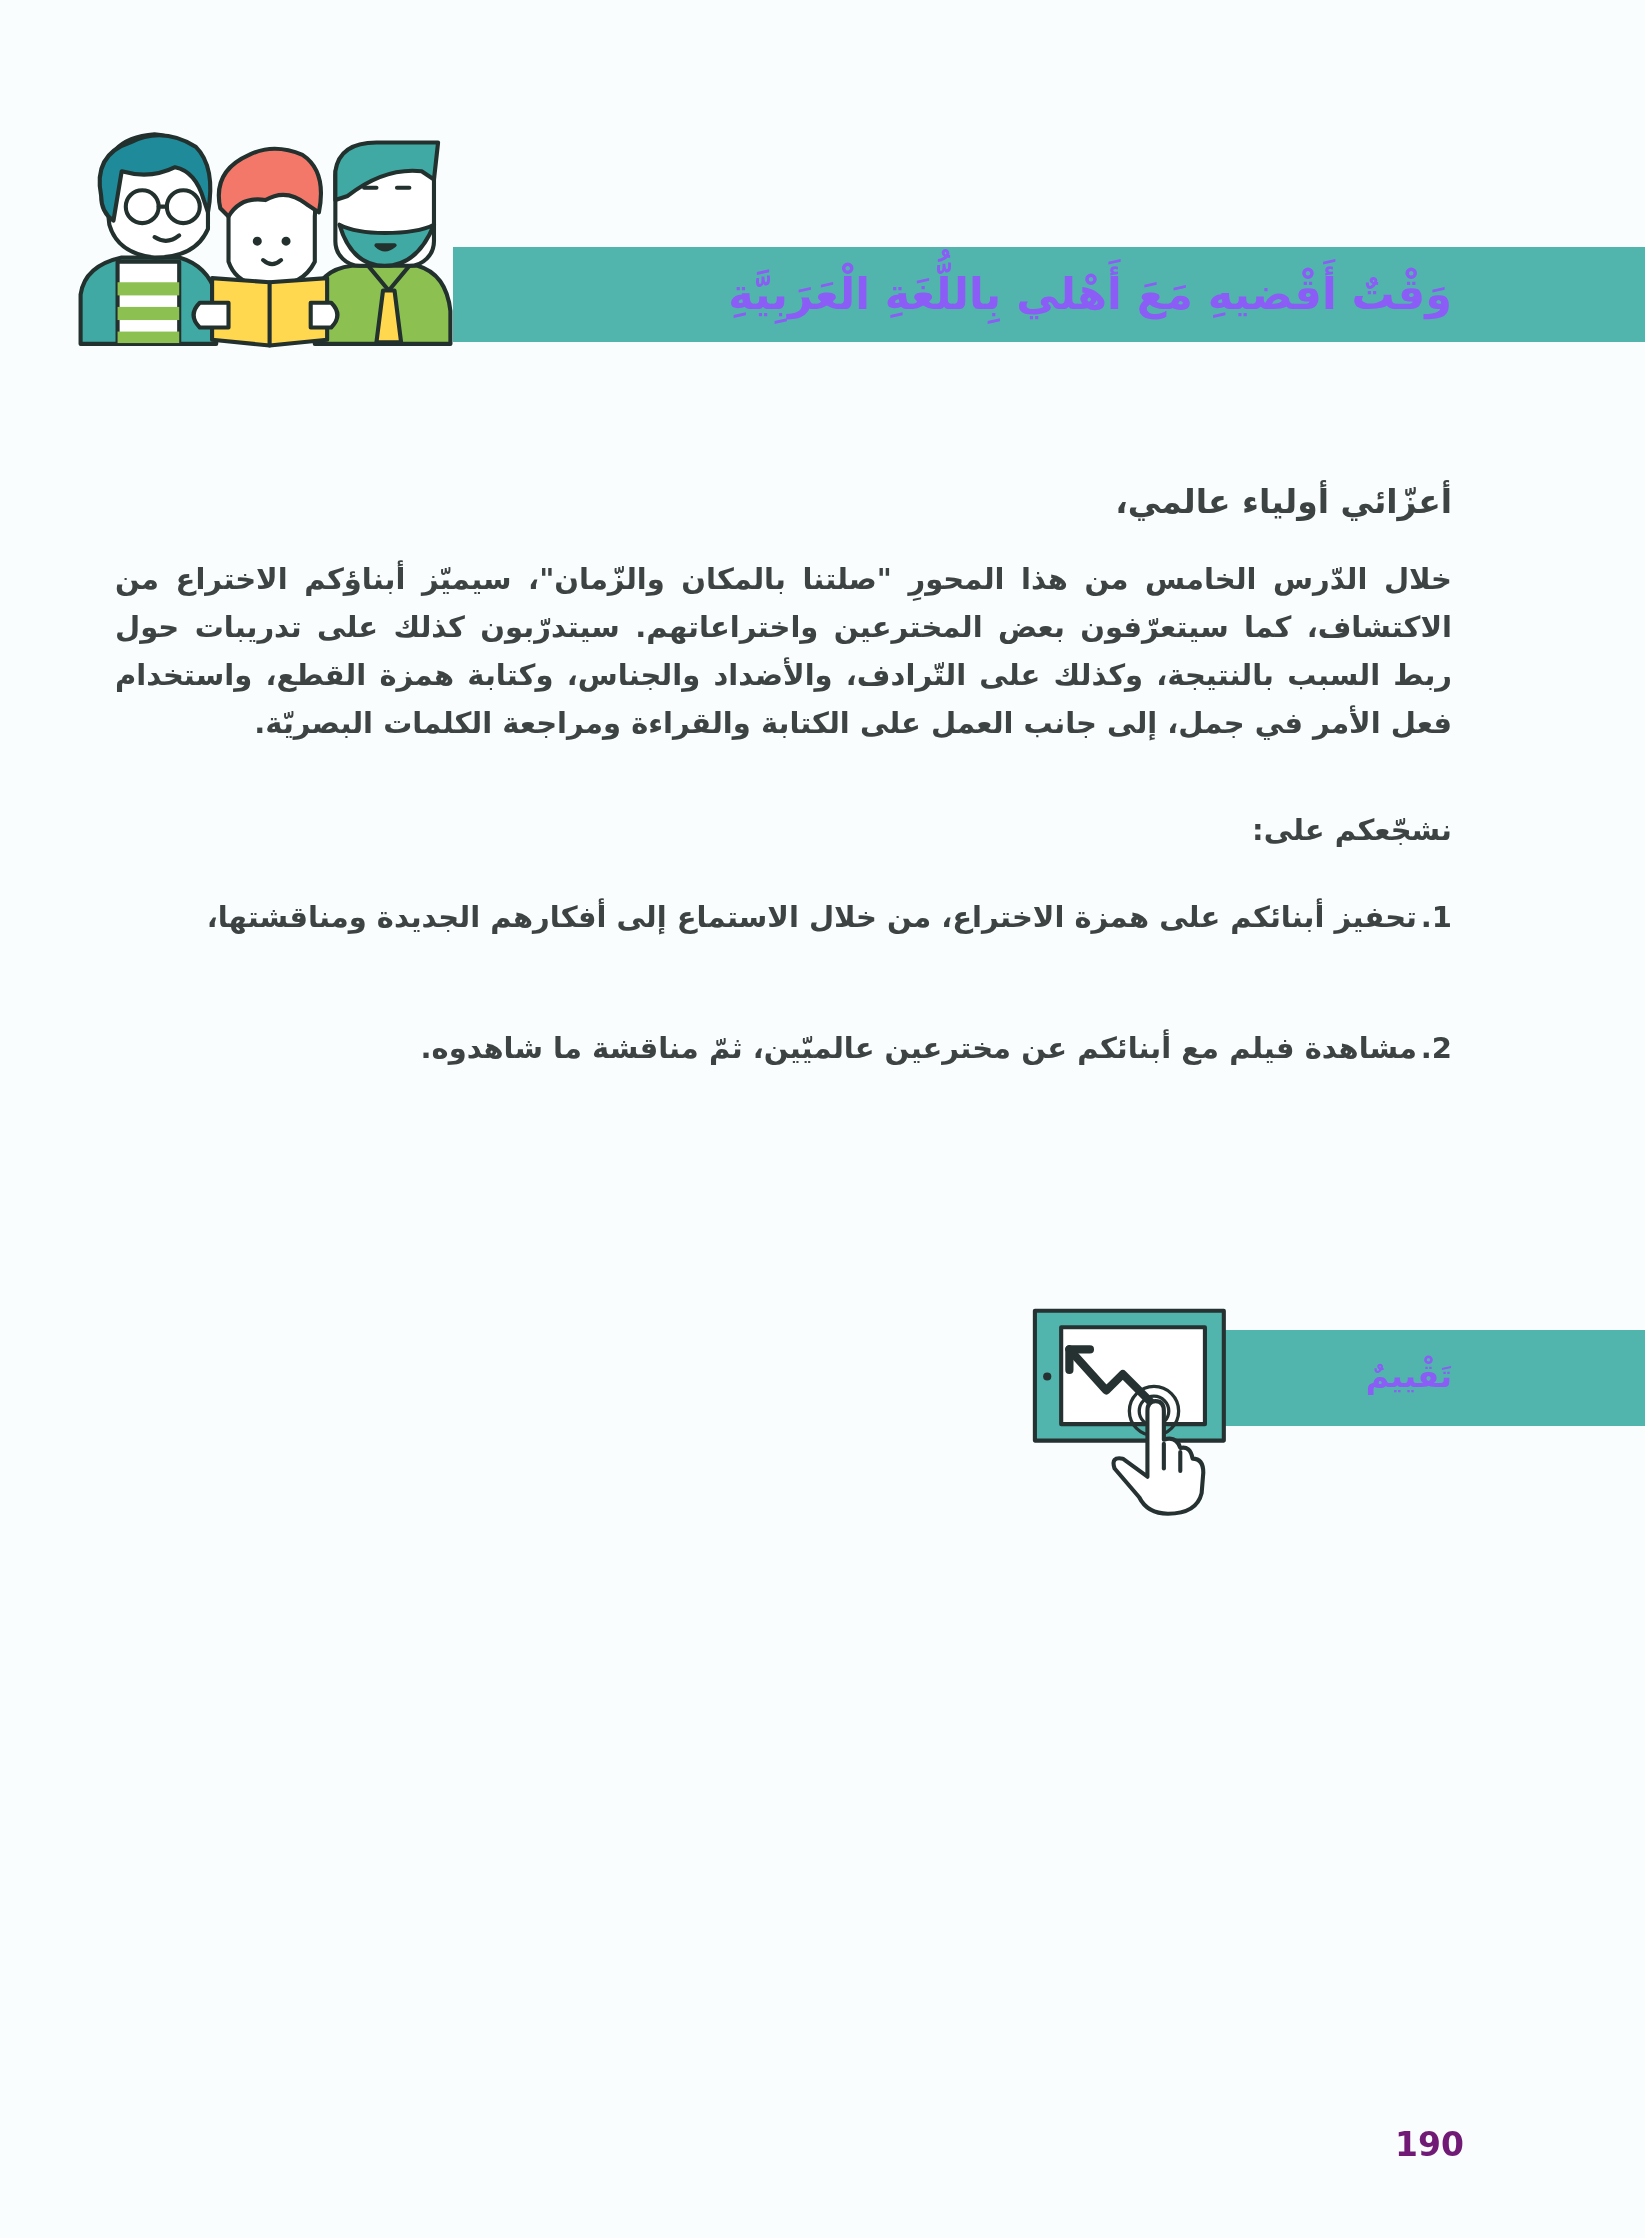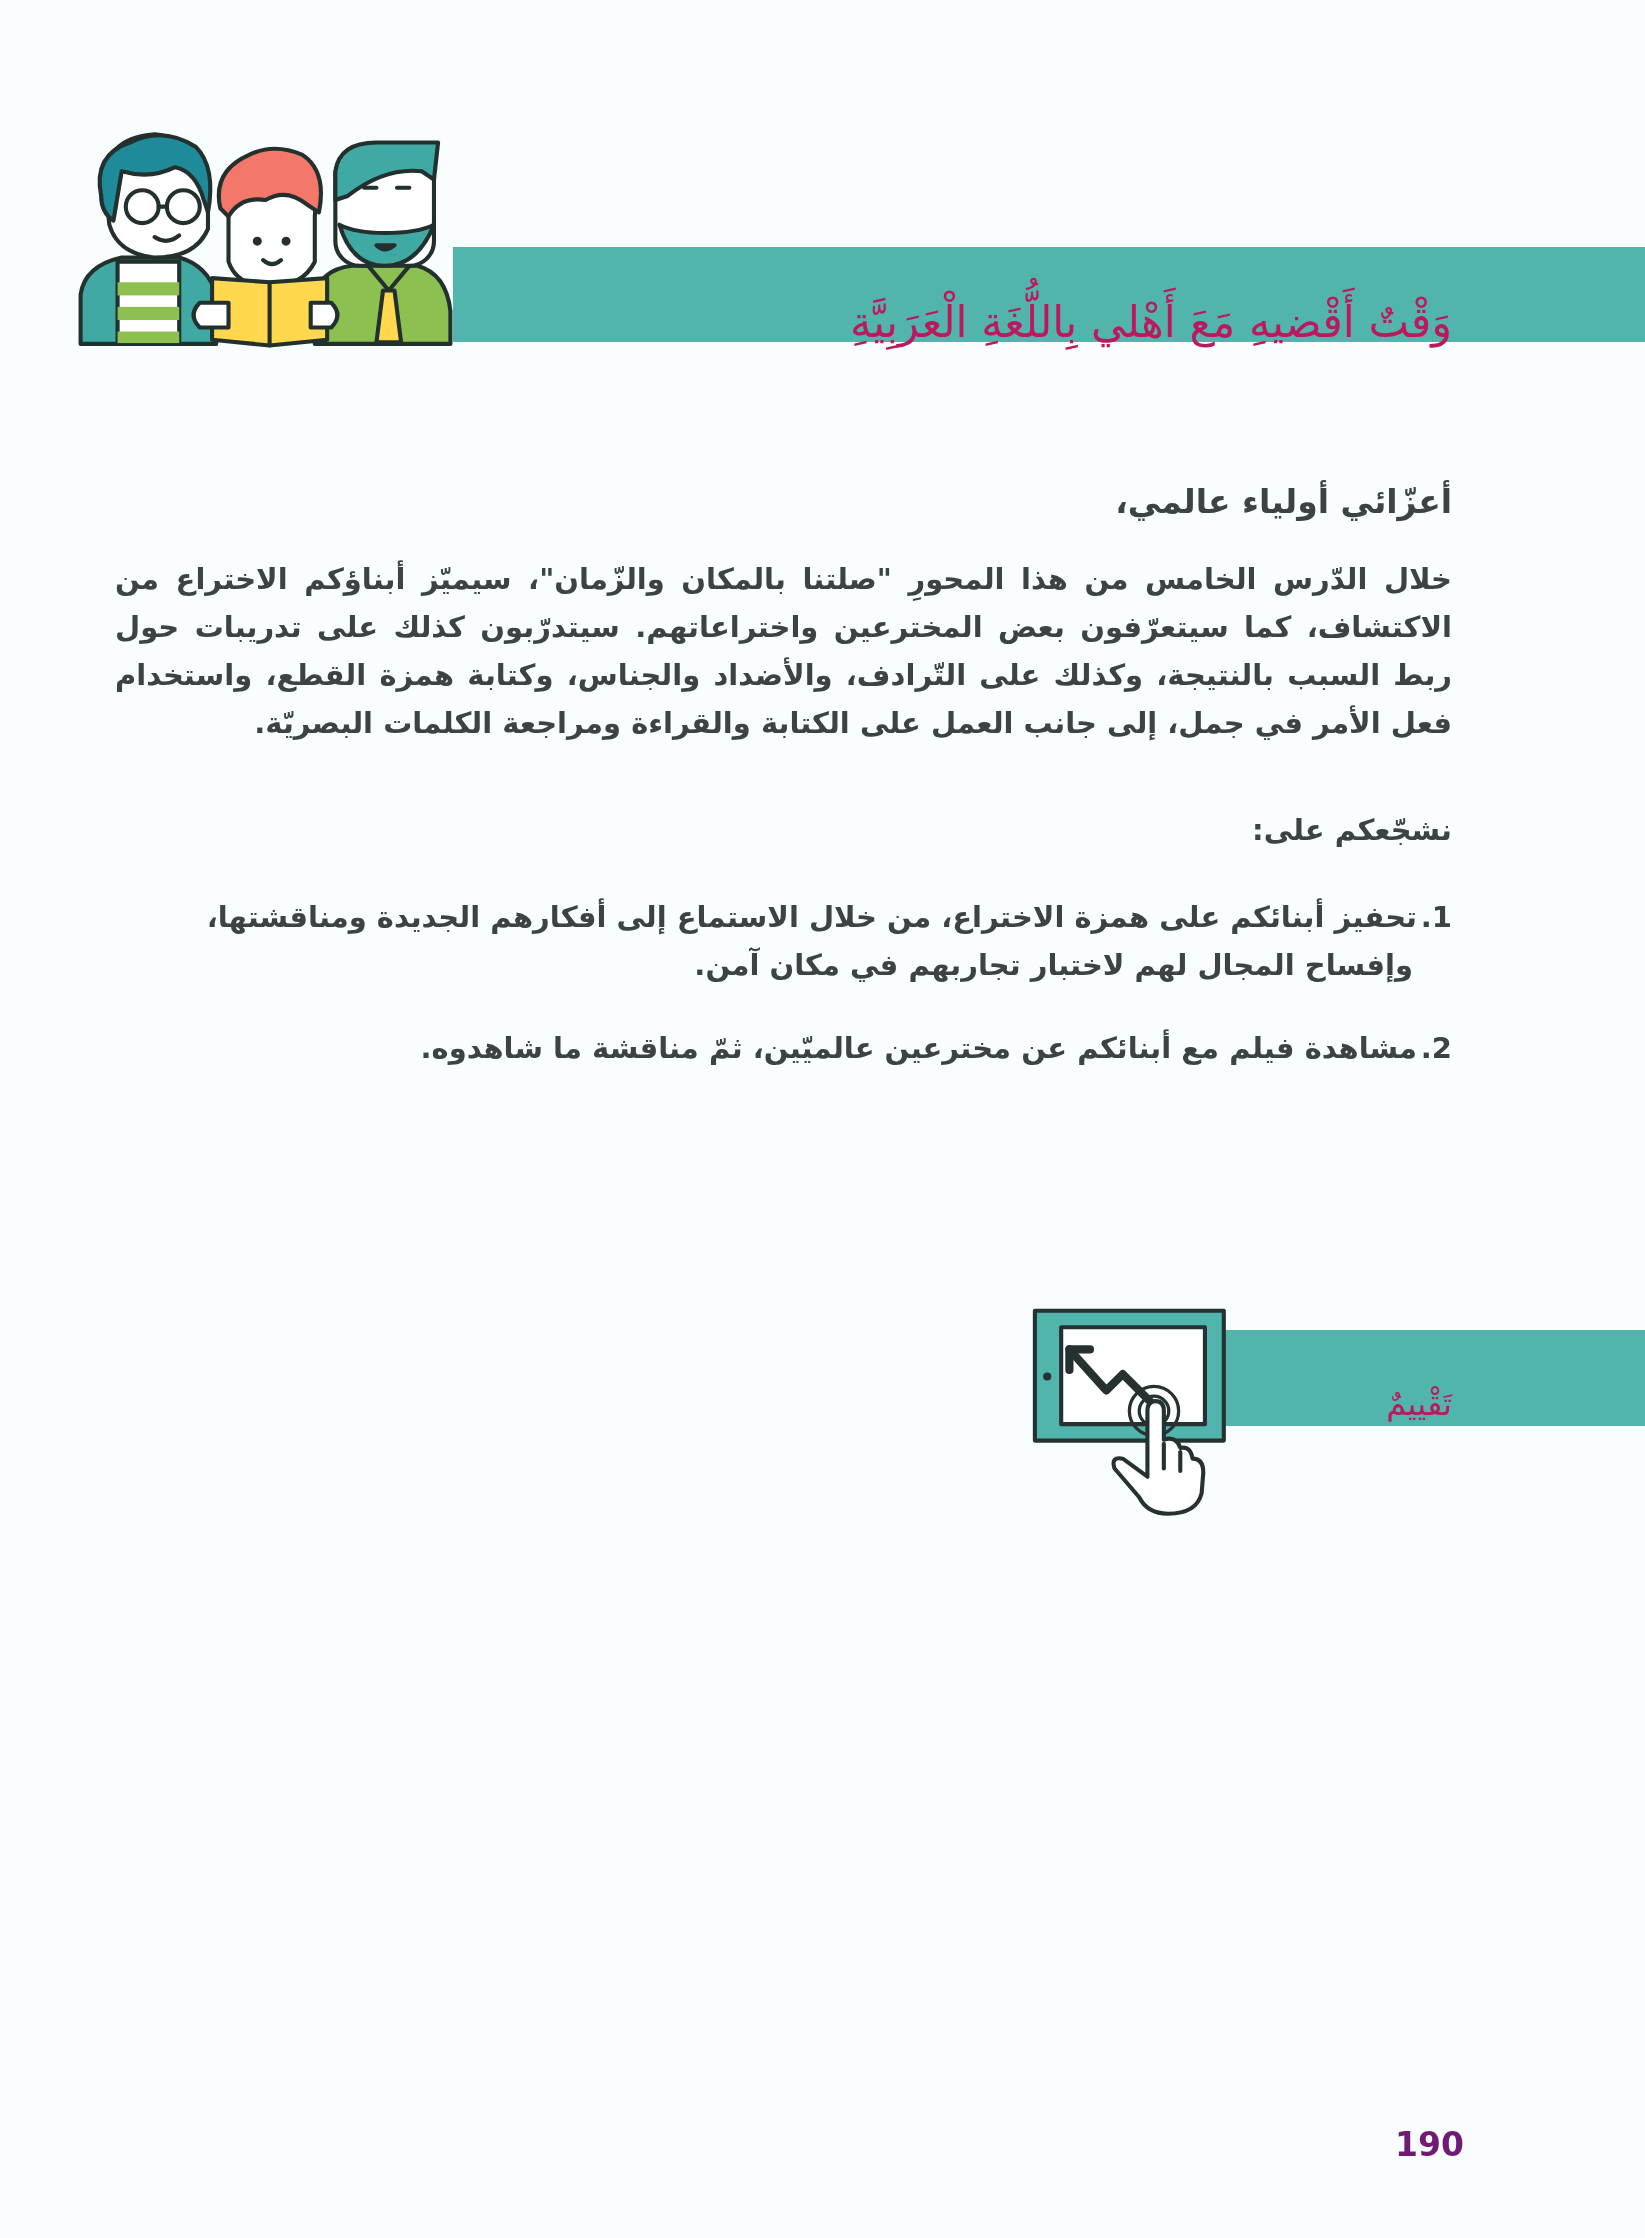--- a/index.html
+++ b/index.html
@@ -6,24 +6,23 @@
   body {
     width: 1645px; height: 2239px; position: relative; overflow: hidden;
     background: #fafdfe;
     font-family: "DejaVu Sans", sans-serif;
     color: #3d4243;
   }
   .band {
     position: absolute; right: 0; background: #52b5ad;
   }
   .band-title {
-    position: absolute; color: #be185d; font-weight: normal;
+    position: absolute; color: #8b5cf6; font-weight: bold;
     direction: rtl; white-space: nowrap;
     font-family: "DejaVu Sans", sans-serif;
-    margin-top: 28px;
   }
   #family-band { left: 453px; top: 247px; height: 95px; }
   #family-title { right: 193px; top: 269px; font-size: 43px; line-height: 51px; }
   #eval-band { left: 1201px; top: 1330px; height: 96px; }
   #eval-title { right: 193px; top: 1351px; font-size: 32px; line-height: 51px; }
 
   .family-illustration { position: absolute; left: 72px; top: 122px; width: 387px; height: 226px; }
   .eval-icon { position: absolute; left: 1016px; top: 1304px; width: 230px; height: 214px; }
 
   .content { position: absolute; right: 193px; direction: rtl; text-align: right; font-weight: bold; }
@@ -91,21 +90,20 @@
     <path d="M290 220 L315 220 Q330 235 315 250 L290 250 Z" fill="#ffffff"></path>
   </g>
 </svg>
 
 <div class="content" id="greeting">أعزّائي أولياء عالمي،</div>
 <div class="content" id="intro">خلال الدّرس الخامس من هذا المحورِ "صلتنا بالمكان والزّمان"، سيميّز أبناؤكم الاختراع من الاكتشاف، كما سيتعرّفون بعض المخترعين واختراعاتهم. سيتدرّبون كذلك على تدريبات حول ربط السبب بالنتيجة، وكذلك على التّرادف، والأضداد والجناس، وكتابة همزة القطع، واستخدام فعل الأمر في جمل، إلى جانب العمل على الكتابة والقراءة ومراجعة الكلمات البصريّة.</div>
 <div class="content" id="encourage">نشجّعكم على:</div>
 
 <div class="content list-item" id="item-1">
   <span class="num">1.</span><span>تحفيز أبنائكم على همزة الاختراع، من خلال الاستماع إلى أفكارهم الجديدة ومناقشتها،</span>
-  <span class="indent">وإفساح المجال لهم لاختبار تجاربهم في مكان آمن.</span>
 </div>
 
 <div class="content list-item" id="item-2">
   <span class="num">2.</span><span>مشاهدة فيلم مع أبنائكم عن مخترعين عالميّين، ثمّ مناقشة ما شاهدوه.</span>
 </div>
 
 <div class="band" id="eval-band"></div>
 <div class="band-title" id="eval-title">تَقْييمٌ</div>
 
 <svg class="eval-icon" viewBox="0 0 280 260" xmlns="http://www.w3.org/2000/svg">

